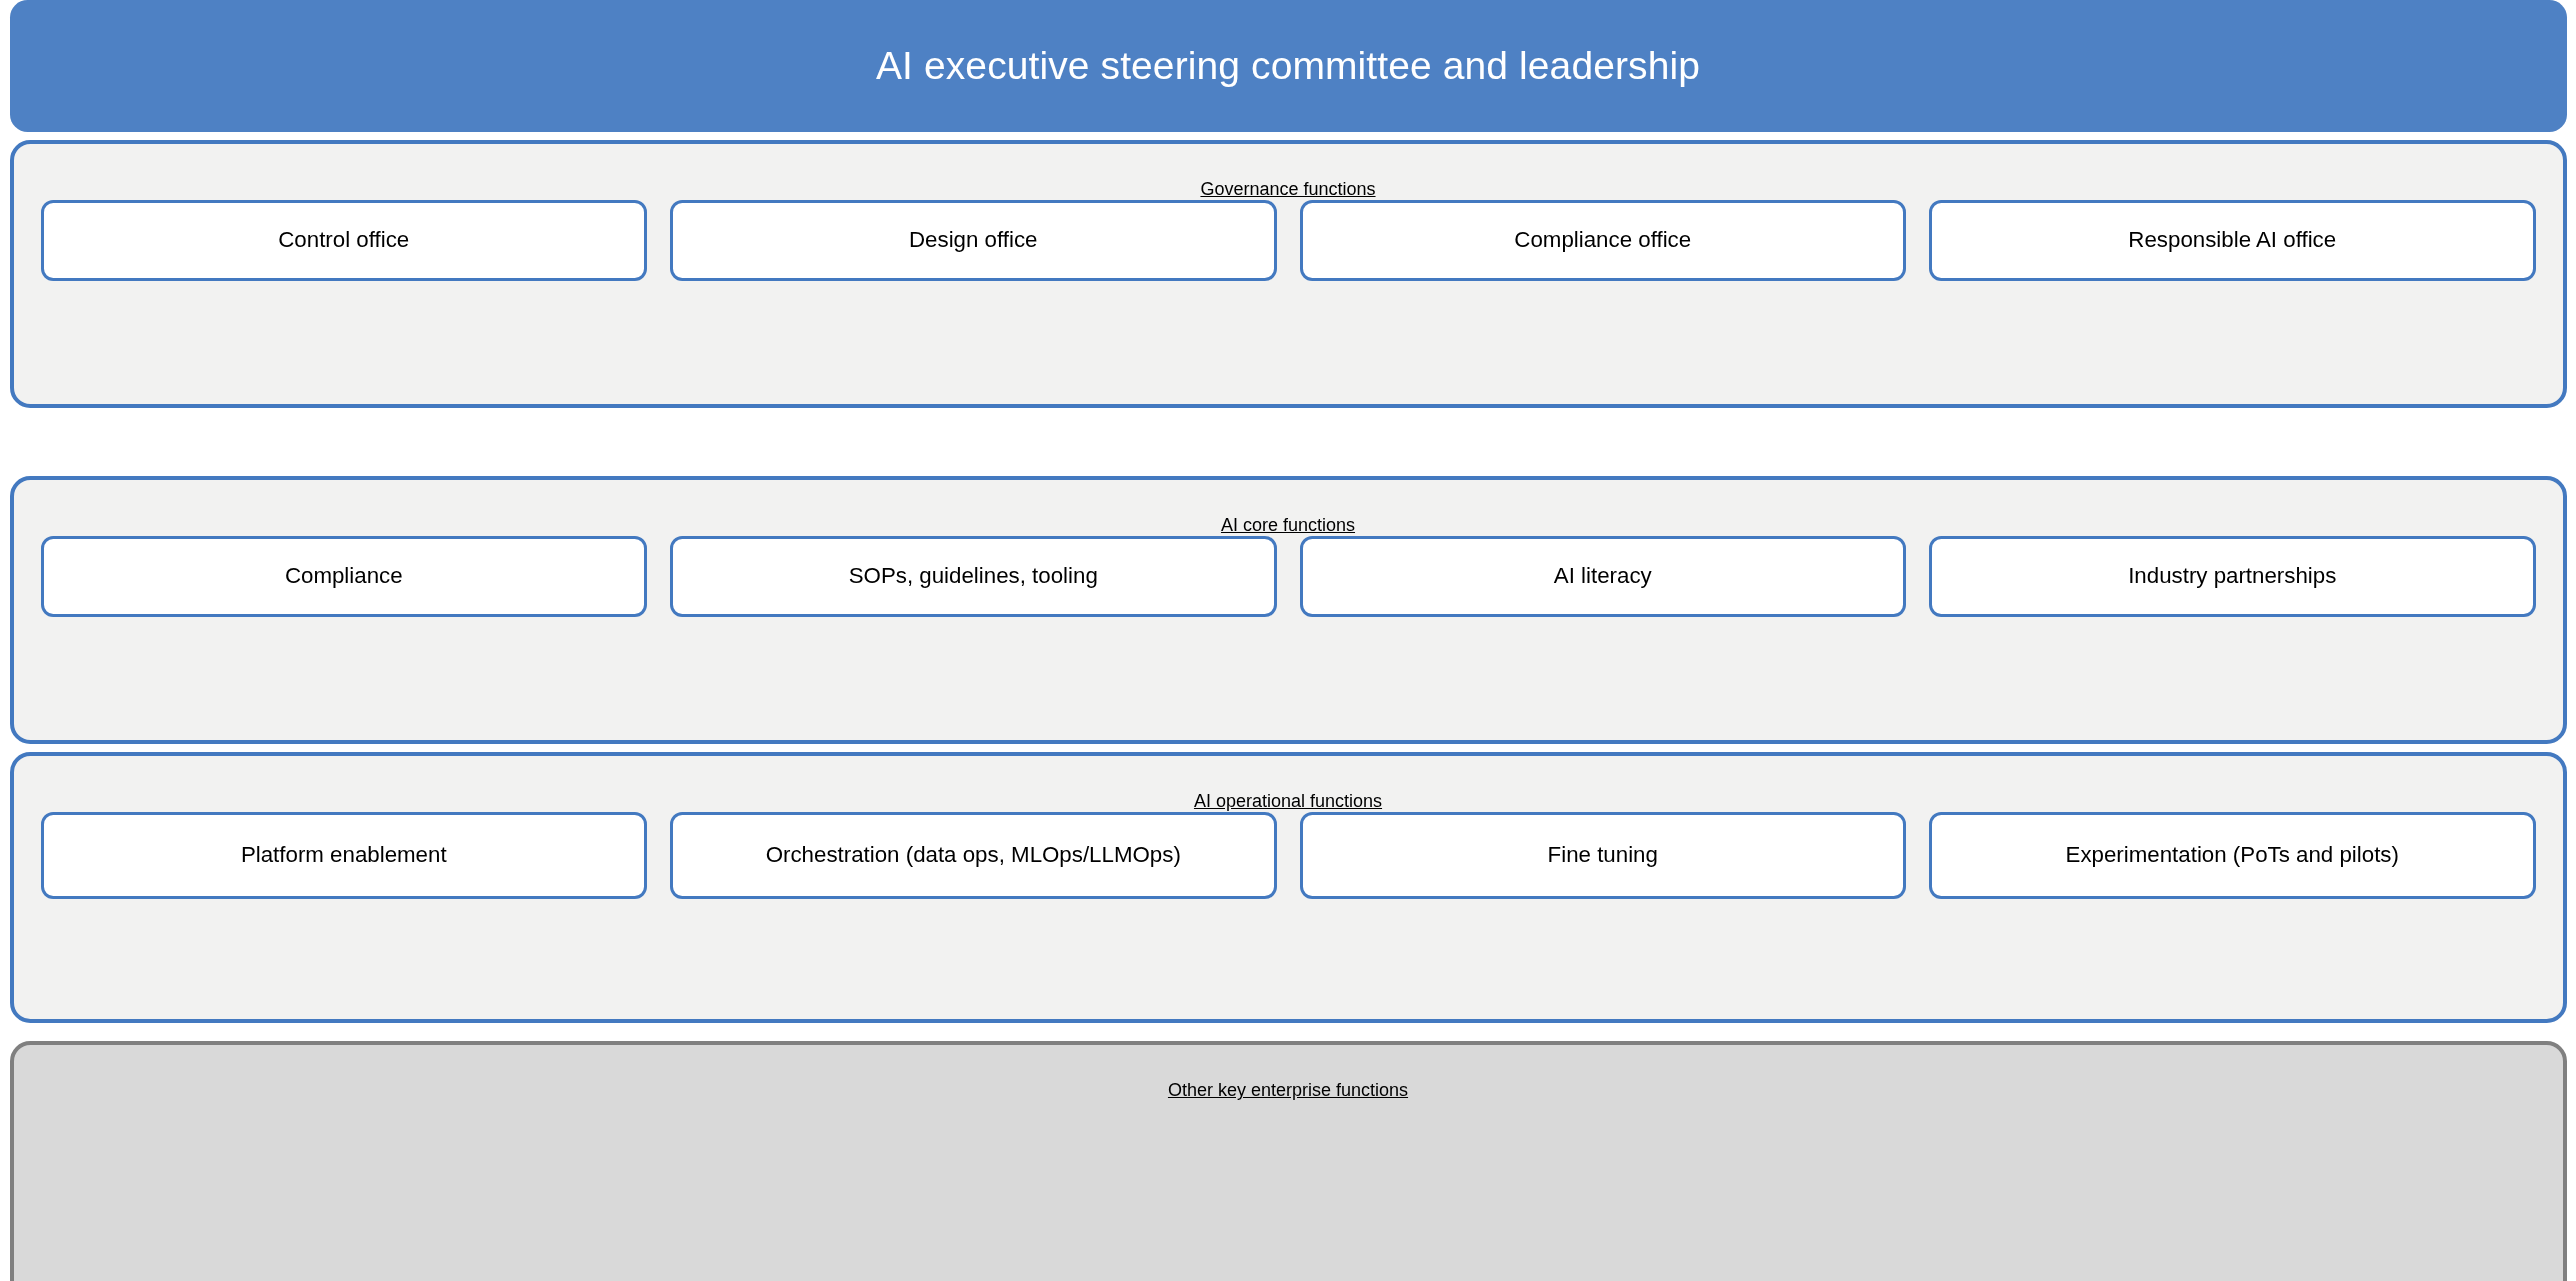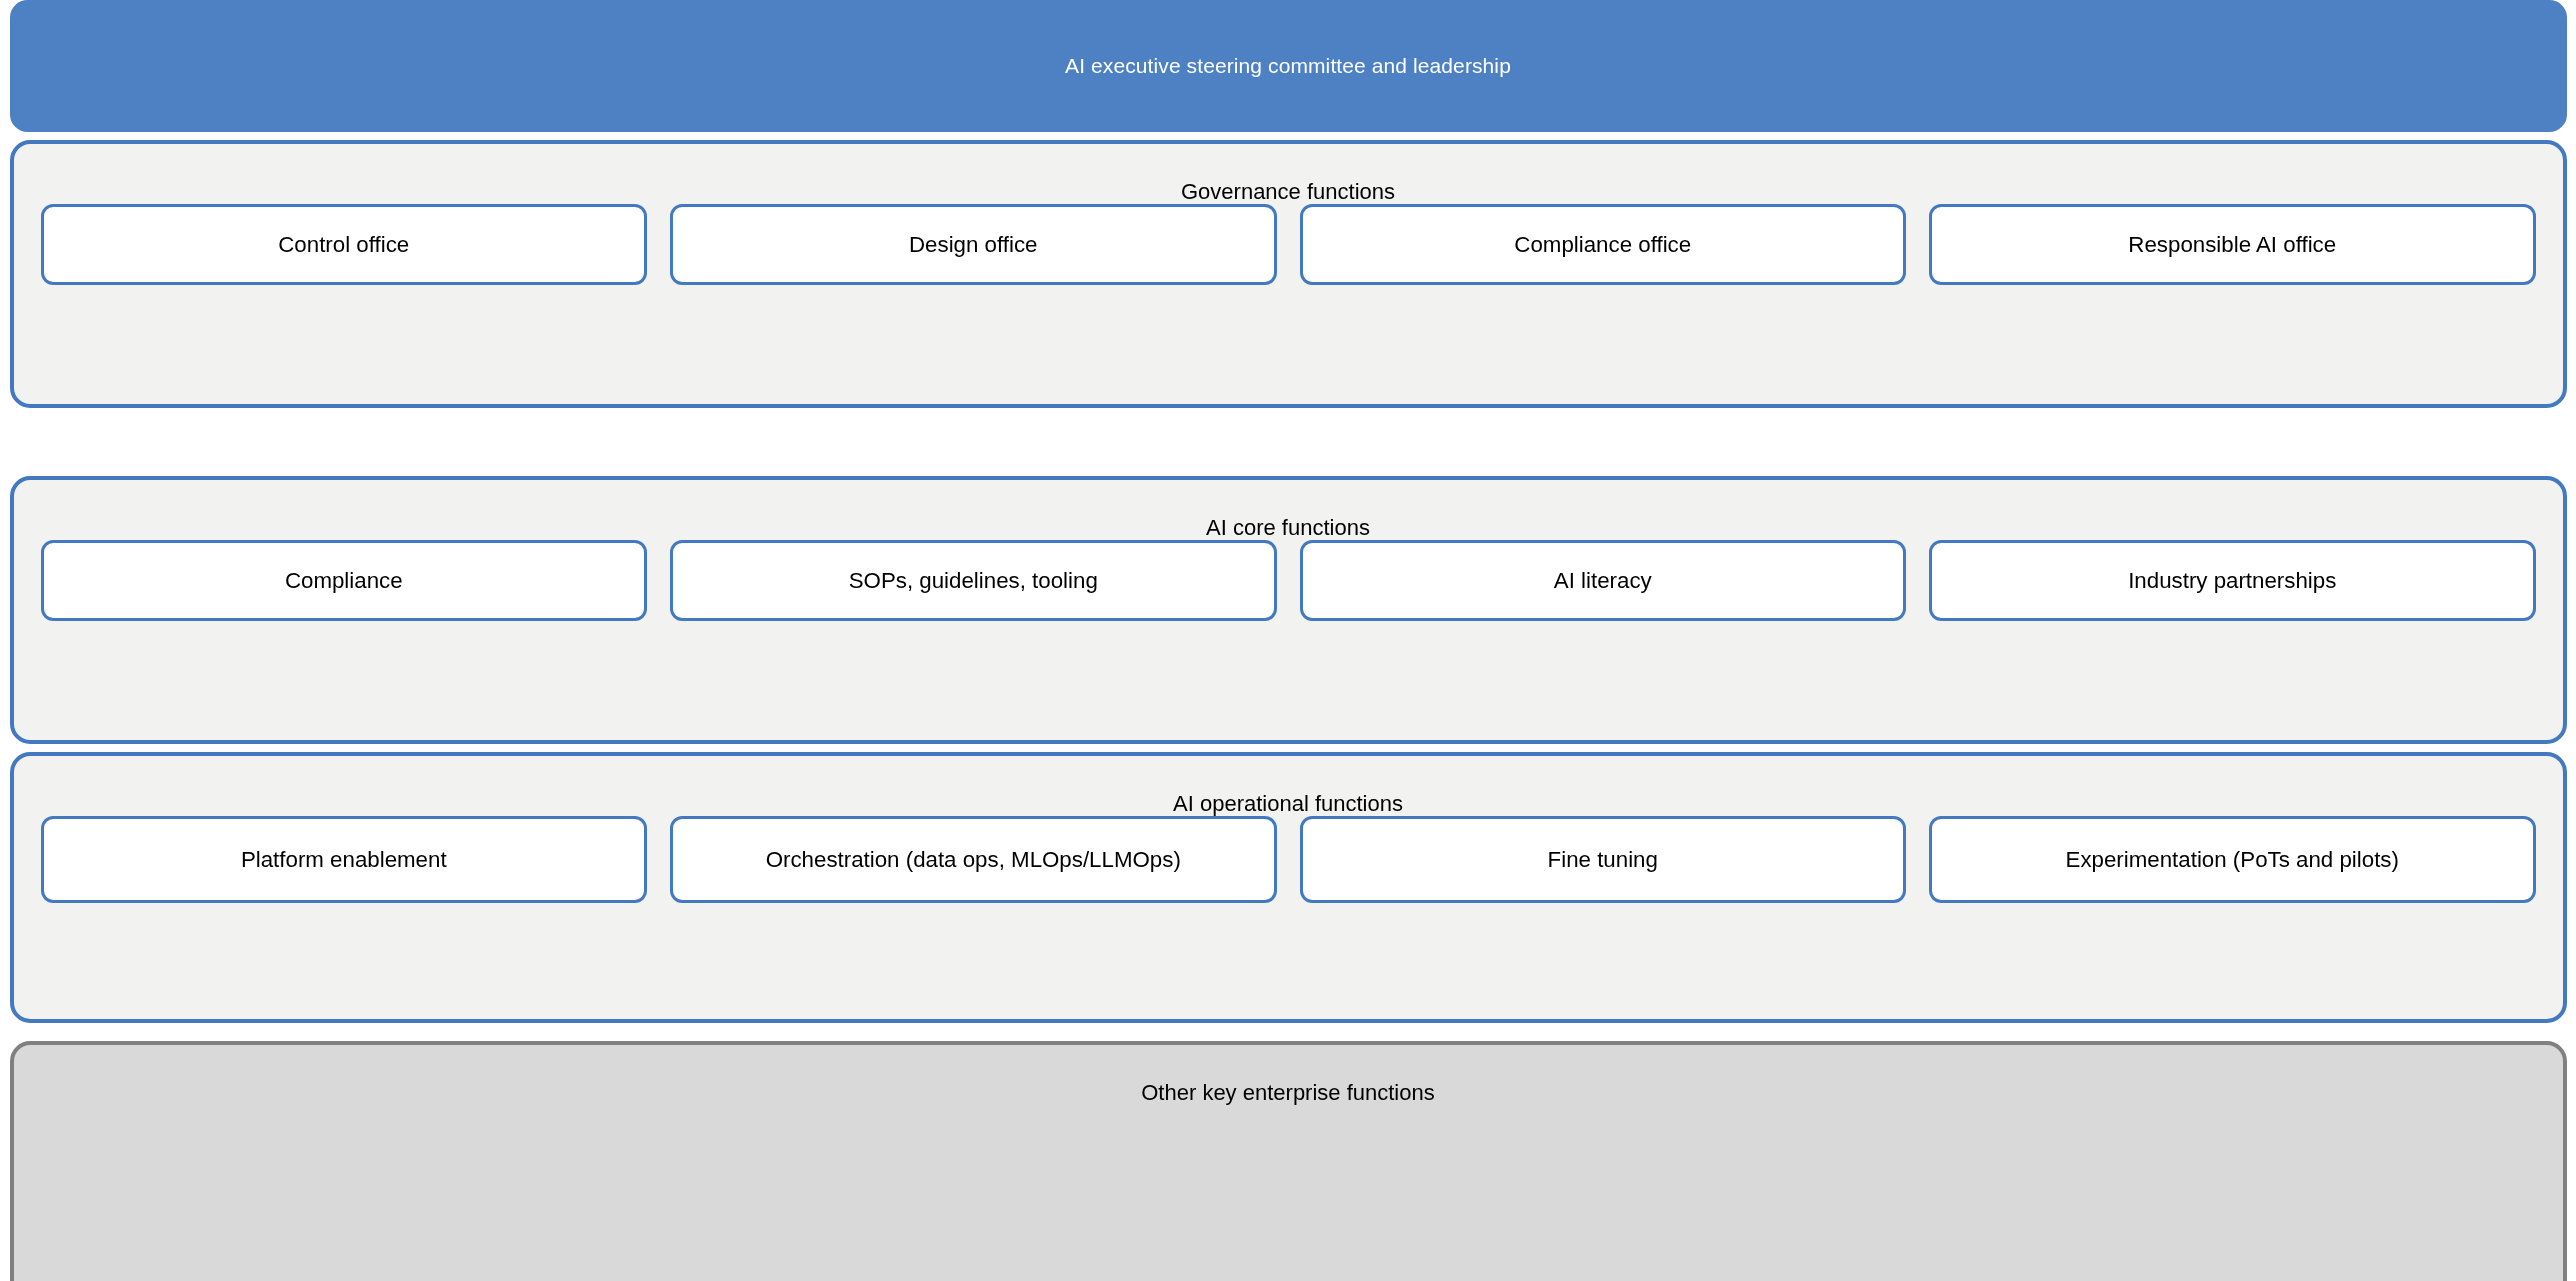--- a/index.html
+++ b/index.html
@@ -30,21 +30,21 @@
     flex: 0 0 132px;
     background: #4e81c4;
     border-radius: 17.6px;
     display: flex;
     align-items: center;
     justify-content: center;
     margin-bottom: 8.1px;
   }
   .header-title {
     color: #ffffff;
-    font-size: 21px;
+    font-size: 39px;
     font-weight: 400;
     letter-spacing: 0.1px;
     line-height: 1.1;
     text-align: center;
   }
 
   
   .section {
     position: relative;
     box-sizing: border-box;
@@ -55,24 +55,25 @@
     flex-direction: column;
     align-items: stretch;
   }
   .section.gray {
     border-color: #808080;
     background: #d9d9d9;
   }
 
   .section-title {
     text-align: center;
-    font-size: 22px;
+    font-size: 18px;
     color: #000000;
     line-height: 1.15;
     padding-top: 35px;
+    text-decoration: underline;
   }
 
   .boxes-row {
     flex: 1 1 auto;
     display: flex;
     align-items: flex-start;
     justify-content: space-between;
     padding: 0 27px 17.6px 27px;
     gap: 23px;
   }

